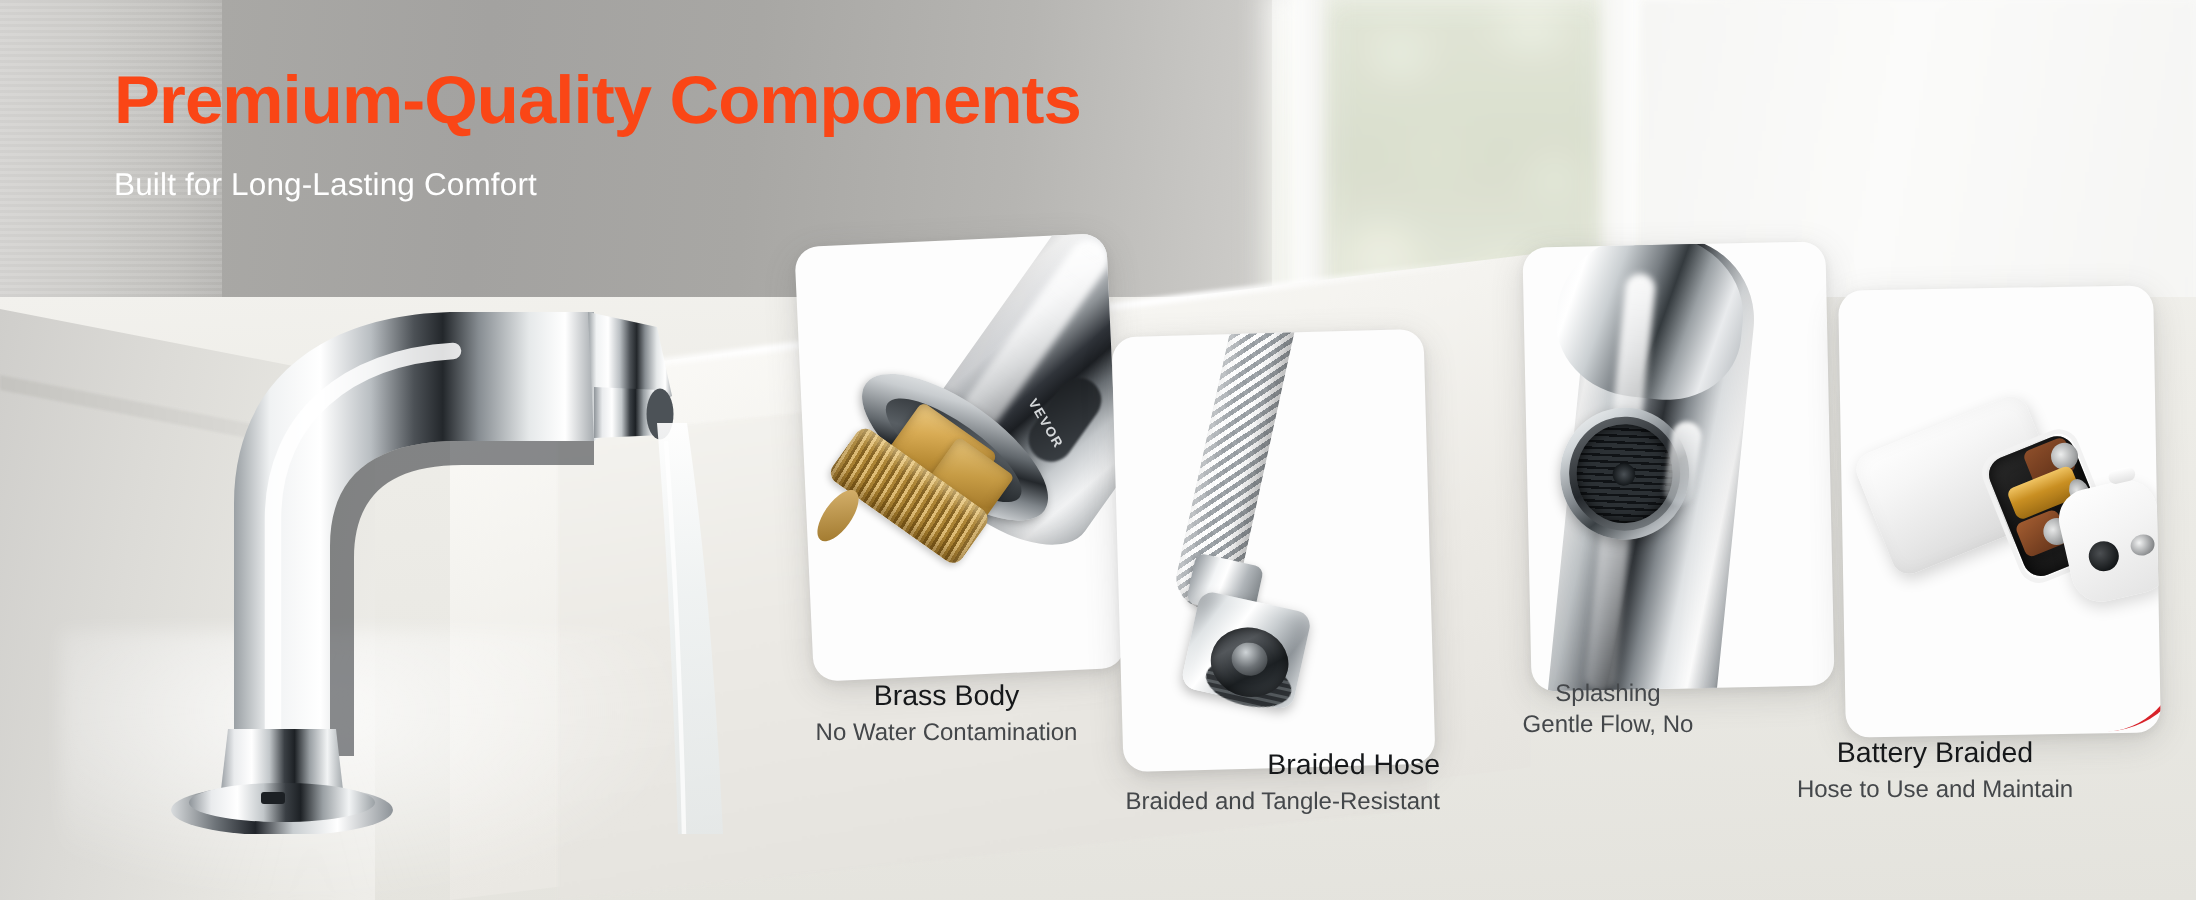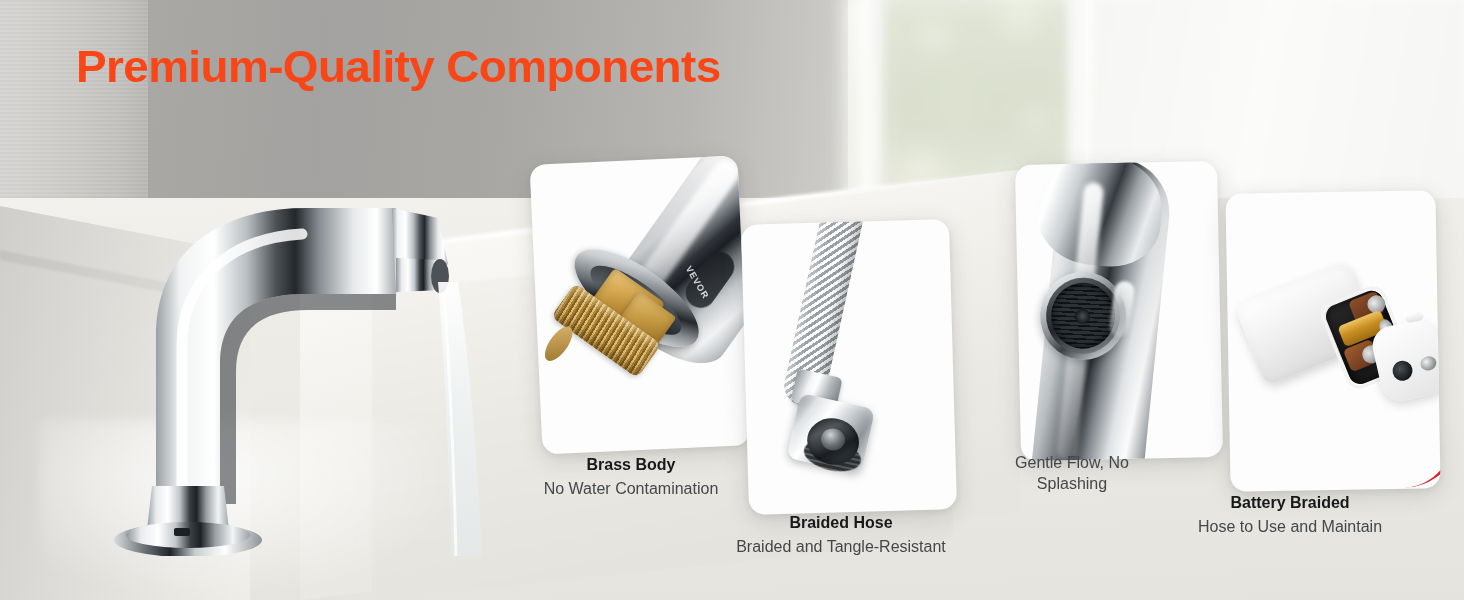--- a/index.html
+++ b/index.html
@@ -75,21 +75,21 @@
   .subhead{position:absolute;left:76px;top:112px;
     font-size:21px;color:#ffffff;white-space:nowrap;letter-spacing:.1px;}
 
   
   .card{position:absolute;background:#fdfdfd;border-radius:16px;
     box-shadow:0 6px 22px rgba(90,90,88,.20),0 2px 6px rgba(90,90,88,.10);
     overflow:hidden;}
   .card-art{position:absolute;inset:0;}
 
   .caption{position:absolute;text-align:center;}
-  .cap-title{font-size:16px;font-weight:bold;color:#16181a;line-height:26px;white-space:nowrap;}
+  .cap-title{font-size:19px;font-weight:normal;color:#16181a;line-height:26px;white-space:nowrap;}
   .cap-sub{font-size:16px;color:#44474a;line-height:21px;}
 
   
   #card1{left:536px;top:160px;width:208px;height:290px;transform:rotate(-2.6deg);}
   .c1-spout{position:absolute;left:46px;top:-66px;width:132px;height:250px;
     border-radius:66px/34px;
     background:linear-gradient(104deg,#f2f3f4 0%,#ffffff 12%,#d8dadd 26%,#8e9397 36%,#30343a 46%,#1b1e22 52%,#6a7075 60%,#c6cacd 72%,#f4f5f6 84%,#cfd3d6 95%,#9aa0a4 100%);
     transform:rotate(38deg);transform-origin:50% 100%;
     box-shadow:inset 0 0 26px rgba(0,0,0,.22);}
   .c1-spout-hl{position:absolute;left:74px;top:-34px;width:26px;height:190px;border-radius:14px;
@@ -205,21 +205,21 @@
   .c4-screw{position:absolute;left:192px;top:166px;width:16px;height:14px;border-radius:50%;
     background:radial-gradient(circle at 38% 36%,#f2f3f3,#9a9c9e 58%,#616466);transform:rotate(-12deg);}
   .c4-wire{position:absolute;left:168px;top:178px;width:58px;height:118px;
     border-right:7px solid #d8232a;border-bottom:0;border-radius:0 0 60px 0;
     transform:rotate(-2deg);}
   .c4-tab{position:absolute;left:178px;top:122px;width:18px;height:9px;border-radius:5px;
     background:linear-gradient(180deg,#ffffff,#e2e2e2);transform:rotate(-12deg);}
 
   
   #cap1{left:520px;top:452px;width:222px;}
-  #cap2{left:722px;top:510px;width:238px;}
+  #cap2{left:722px;top:498px;width:238px;text-align:right;}
   #cap3{left:962px;top:452px;width:220px;}
   #cap4{left:1174px;top:490px;width:232px;}
 </style>
 </head>
 <body>
 
 <div id="banner">
 
   <div class="bg-base"></div>
   <div class="wall-left"></div>
@@ -294,20 +294,21 @@
 
     <ellipse cx="92" cy="354" rx="74" ry="17" fill="url(#baseRing)"></ellipse>
     <ellipse cx="92" cy="349" rx="62" ry="13" fill="url(#chromeCol)"></ellipse>
     <rect x="78" y="342" width="16" height="8" rx="2" fill="#1c2024"></rect>
 
     <path d="M342 96 C348 170 352 250 356 370 L386 370 C380 246 372 166 362 96 Z" fill="url(#waterG)"></path>
     <path d="M348 108 C354 190 358 280 360 370" stroke="#ffffff" stroke-width="3" fill="none" opacity=".75"></path>
   </svg>
 
   <div class="headline">Premium-Quality Components</div>
+  <div class="subhead">Built for Long-Lasting Comfort</div>
 
   <div class="card" id="card1">
     <div class="card-art">
       <div class="c1-spout"></div>
       <div class="c1-spout-hl"></div>
       <div class="c1-dark"></div>
       <div class="c1-flange"></div>
       <div class="c1-flange-in"></div>
       <div class="c1-nutA"></div>
       <div class="c1-nutB"></div>
@@ -364,22 +365,22 @@
     <div class="cap-title">Brass Body</div>
     <div class="cap-sub">No Water Contamination</div>
   </div>
 
   <div class="caption" id="cap2">
     <div class="cap-title">Braided Hose</div>
     <div class="cap-sub">Braided and Tangle-Resistant</div>
   </div>
 
   <div class="caption" id="cap3">
+    <div class="cap-sub">Splashing</div>
     <div class="cap-sub">Gentle Flow, No</div>
-    <div class="cap-sub">Splashing</div>
   </div>
 
   <div class="caption" id="cap4">
     <div class="cap-title">Battery Braided</div>
     <div class="cap-sub">Hose to Use and Maintain</div>
   </div>
 
 </div>
 
 </body></html>

